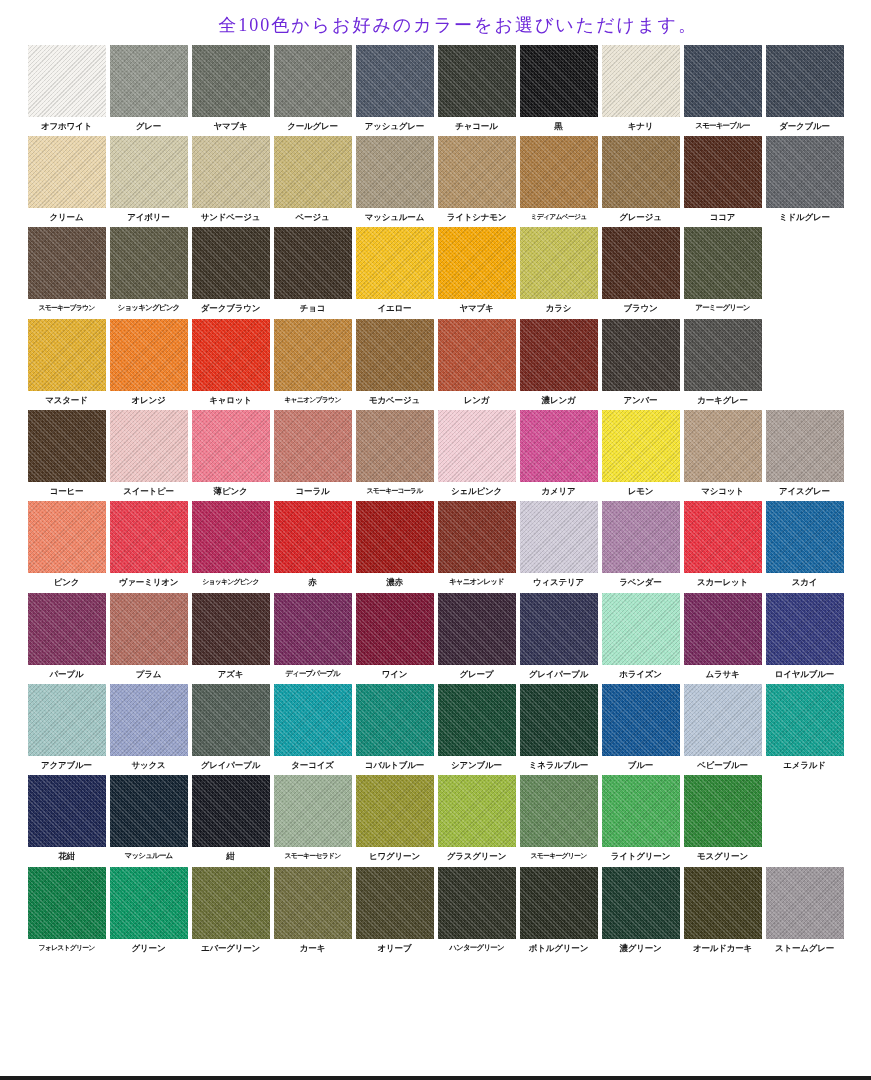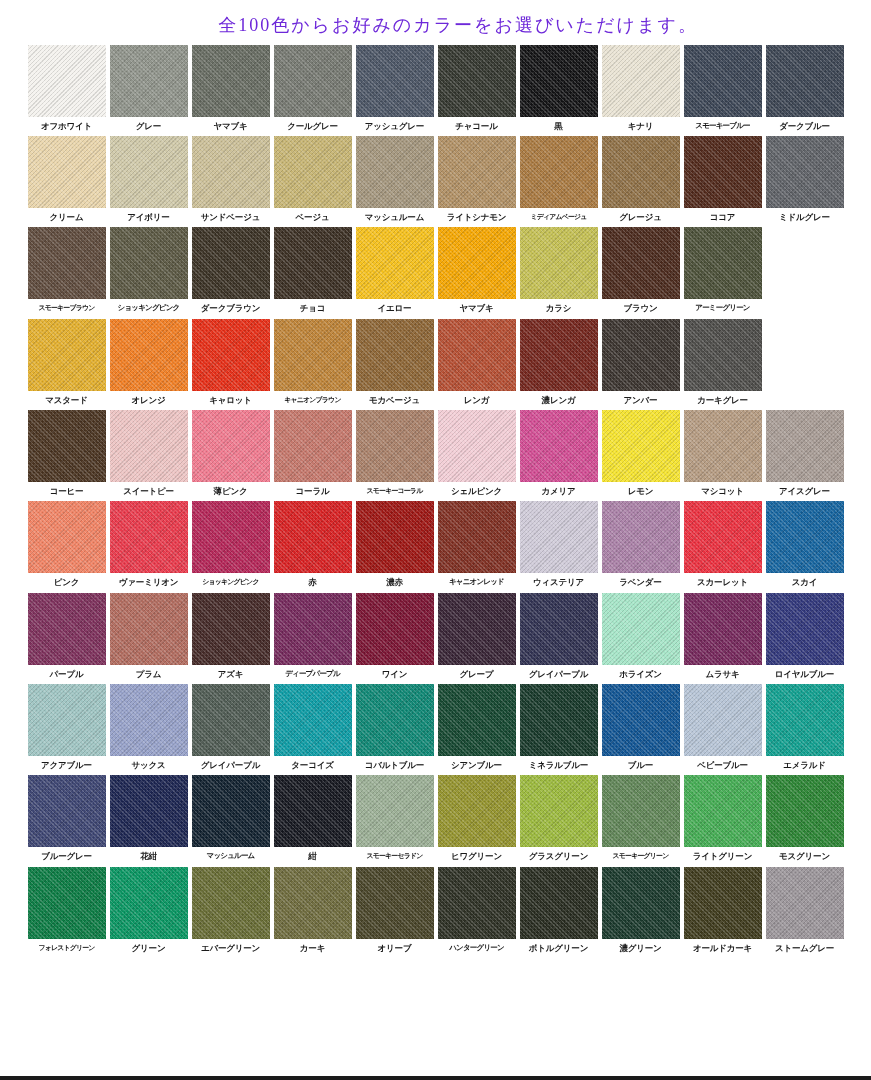--- a/index.html
+++ b/index.html
@@ -599,26 +599,20 @@
         <div class="swatch-cell">
           <div class="chip-wrap">
             <div class="chip" style="background-color: rgb(15, 158, 142);"></div>
           </div>
           <div class="chip-label">エメラルド</div>
         </div>
       </div>
       <div class="swatch-row">
         <div class="swatch-cell">
           <div class="chip-wrap">
-            <div class="chip" style="background-color: rgb(60, 68, 113);"></div>
-          </div>
-          <div class="chip-label">ブルーグレー</div>
-        </div>
-        <div class="swatch-cell">
-          <div class="chip-wrap">
             <div class="chip" style="background-color: rgb(27, 36, 80);"></div>
           </div>
           <div class="chip-label">花紺</div>
         </div>
         <div class="swatch-cell">
           <div class="chip-wrap">
             <div class="chip" style="background-color: rgb(16, 32, 46);"></div>
           </div>
           <div class="chip-label tight">マッシュルーム</div>
         </div>

